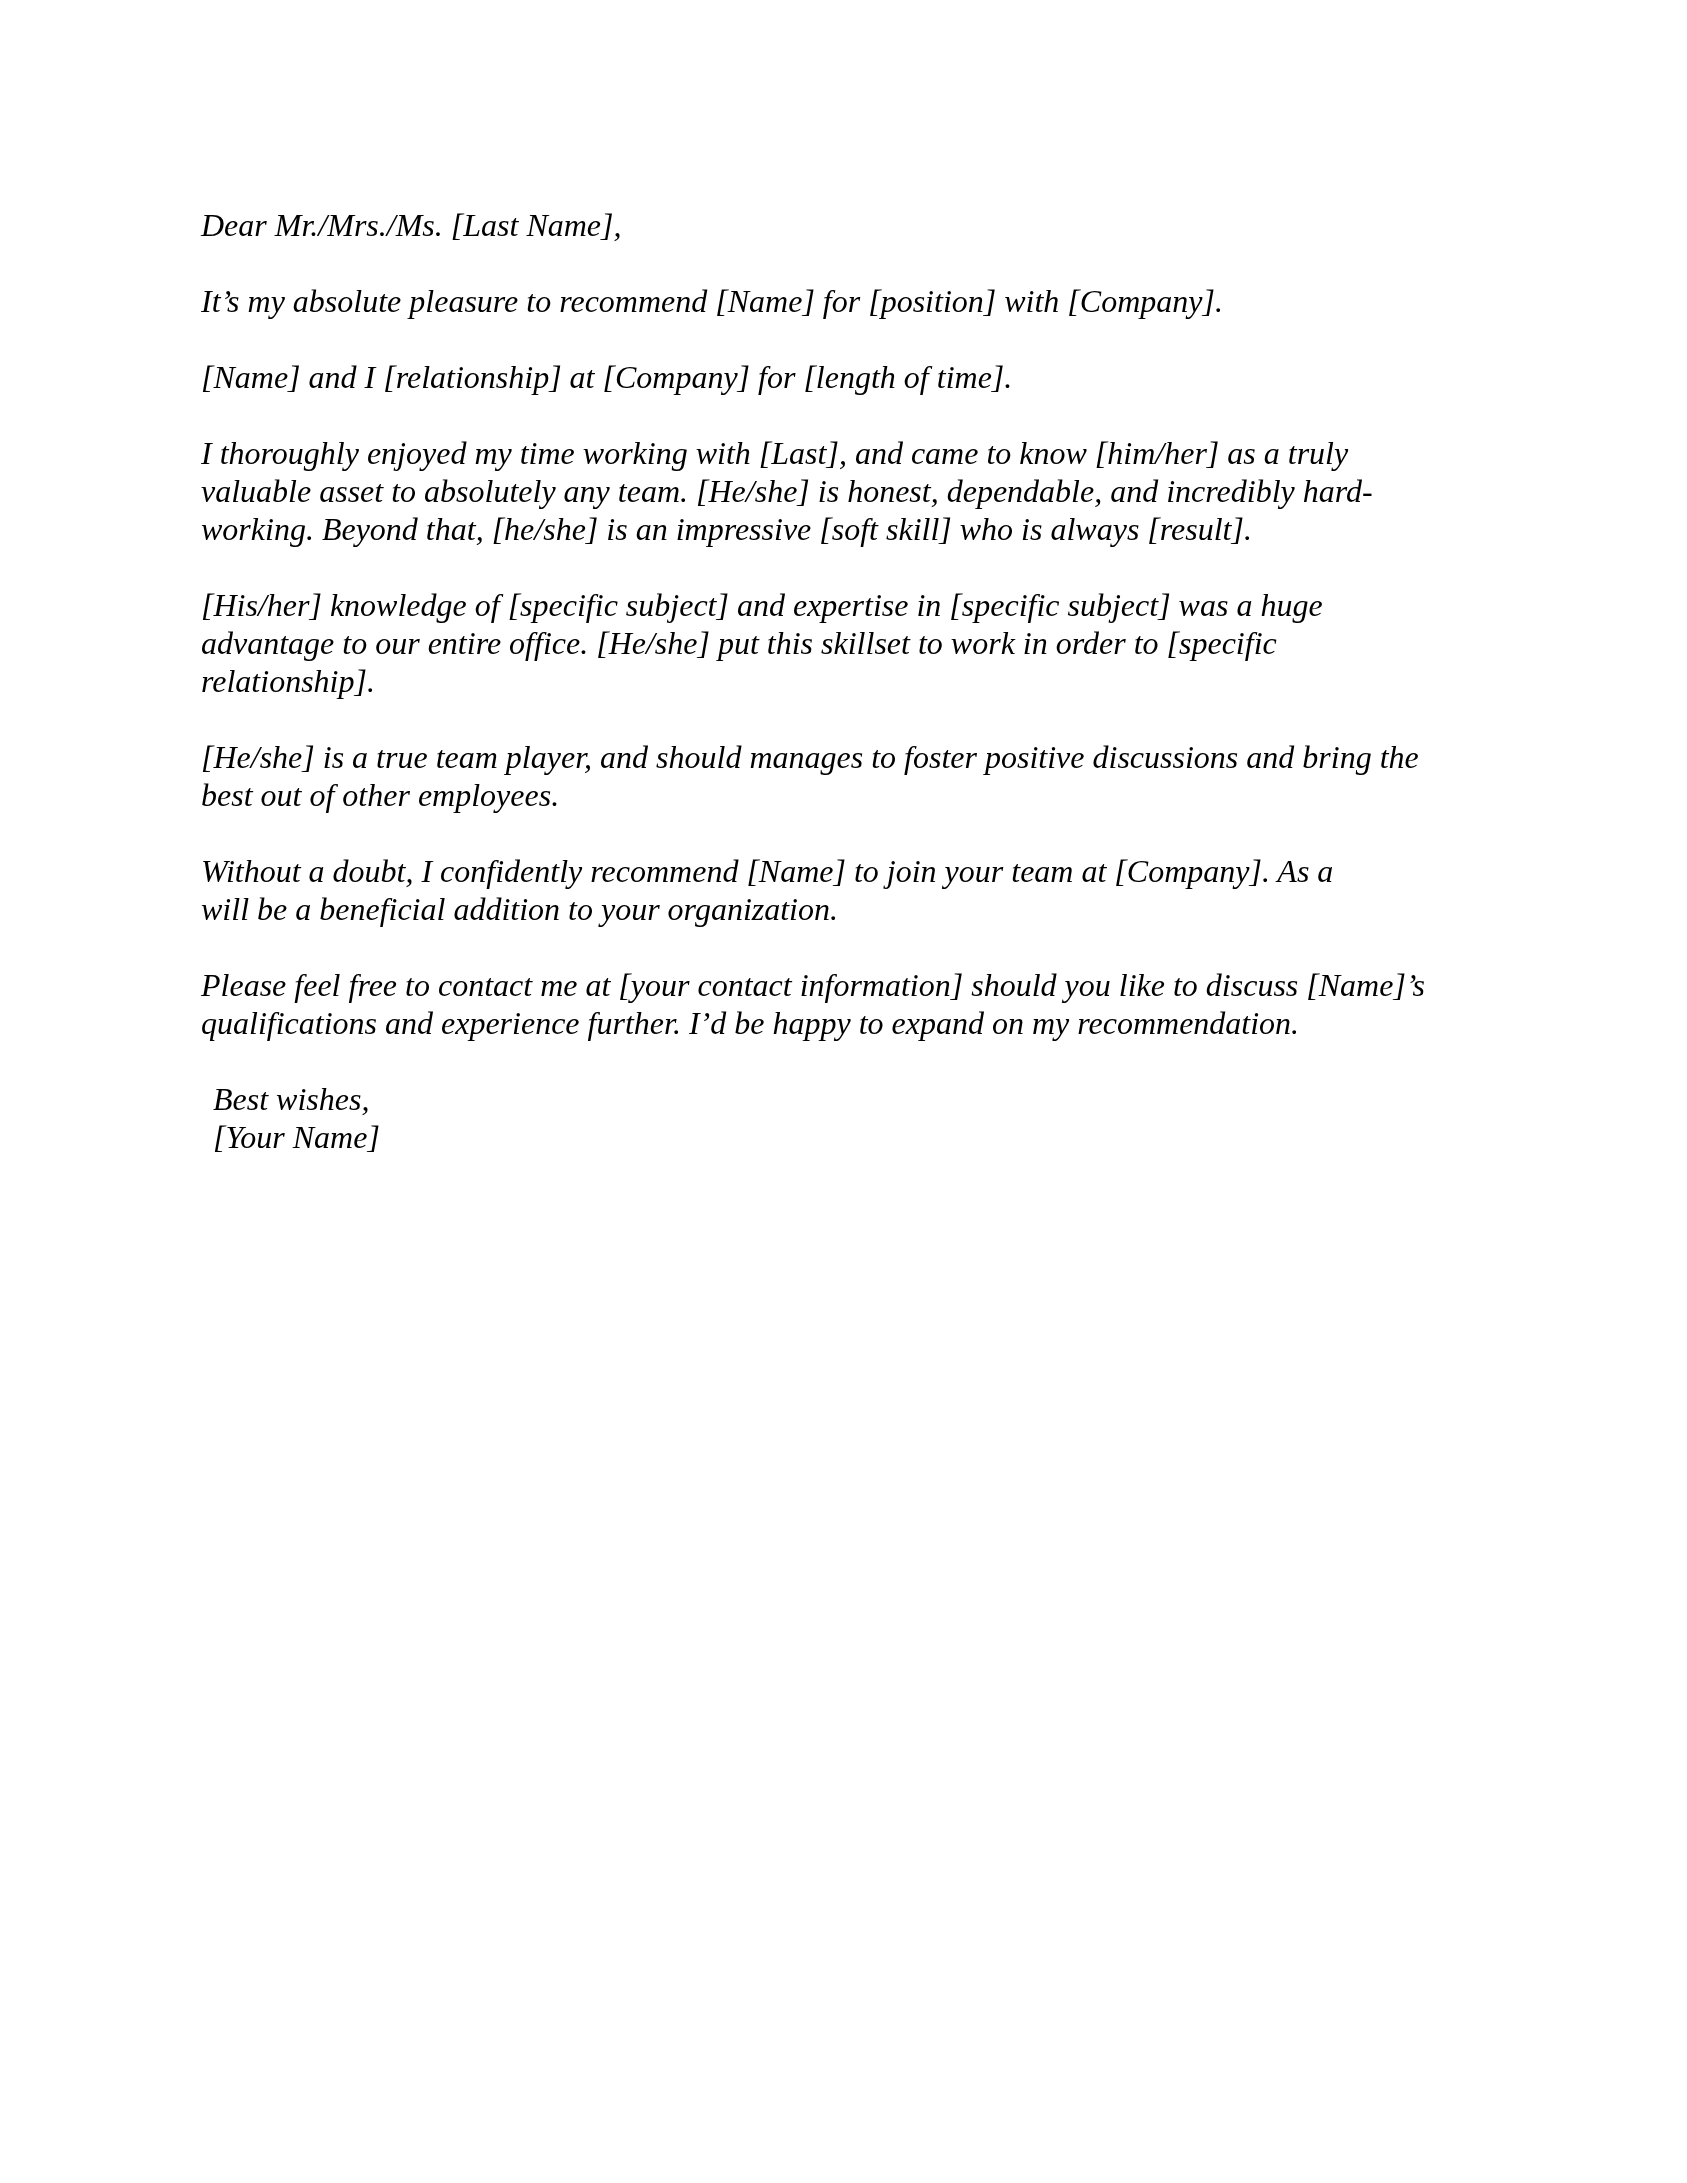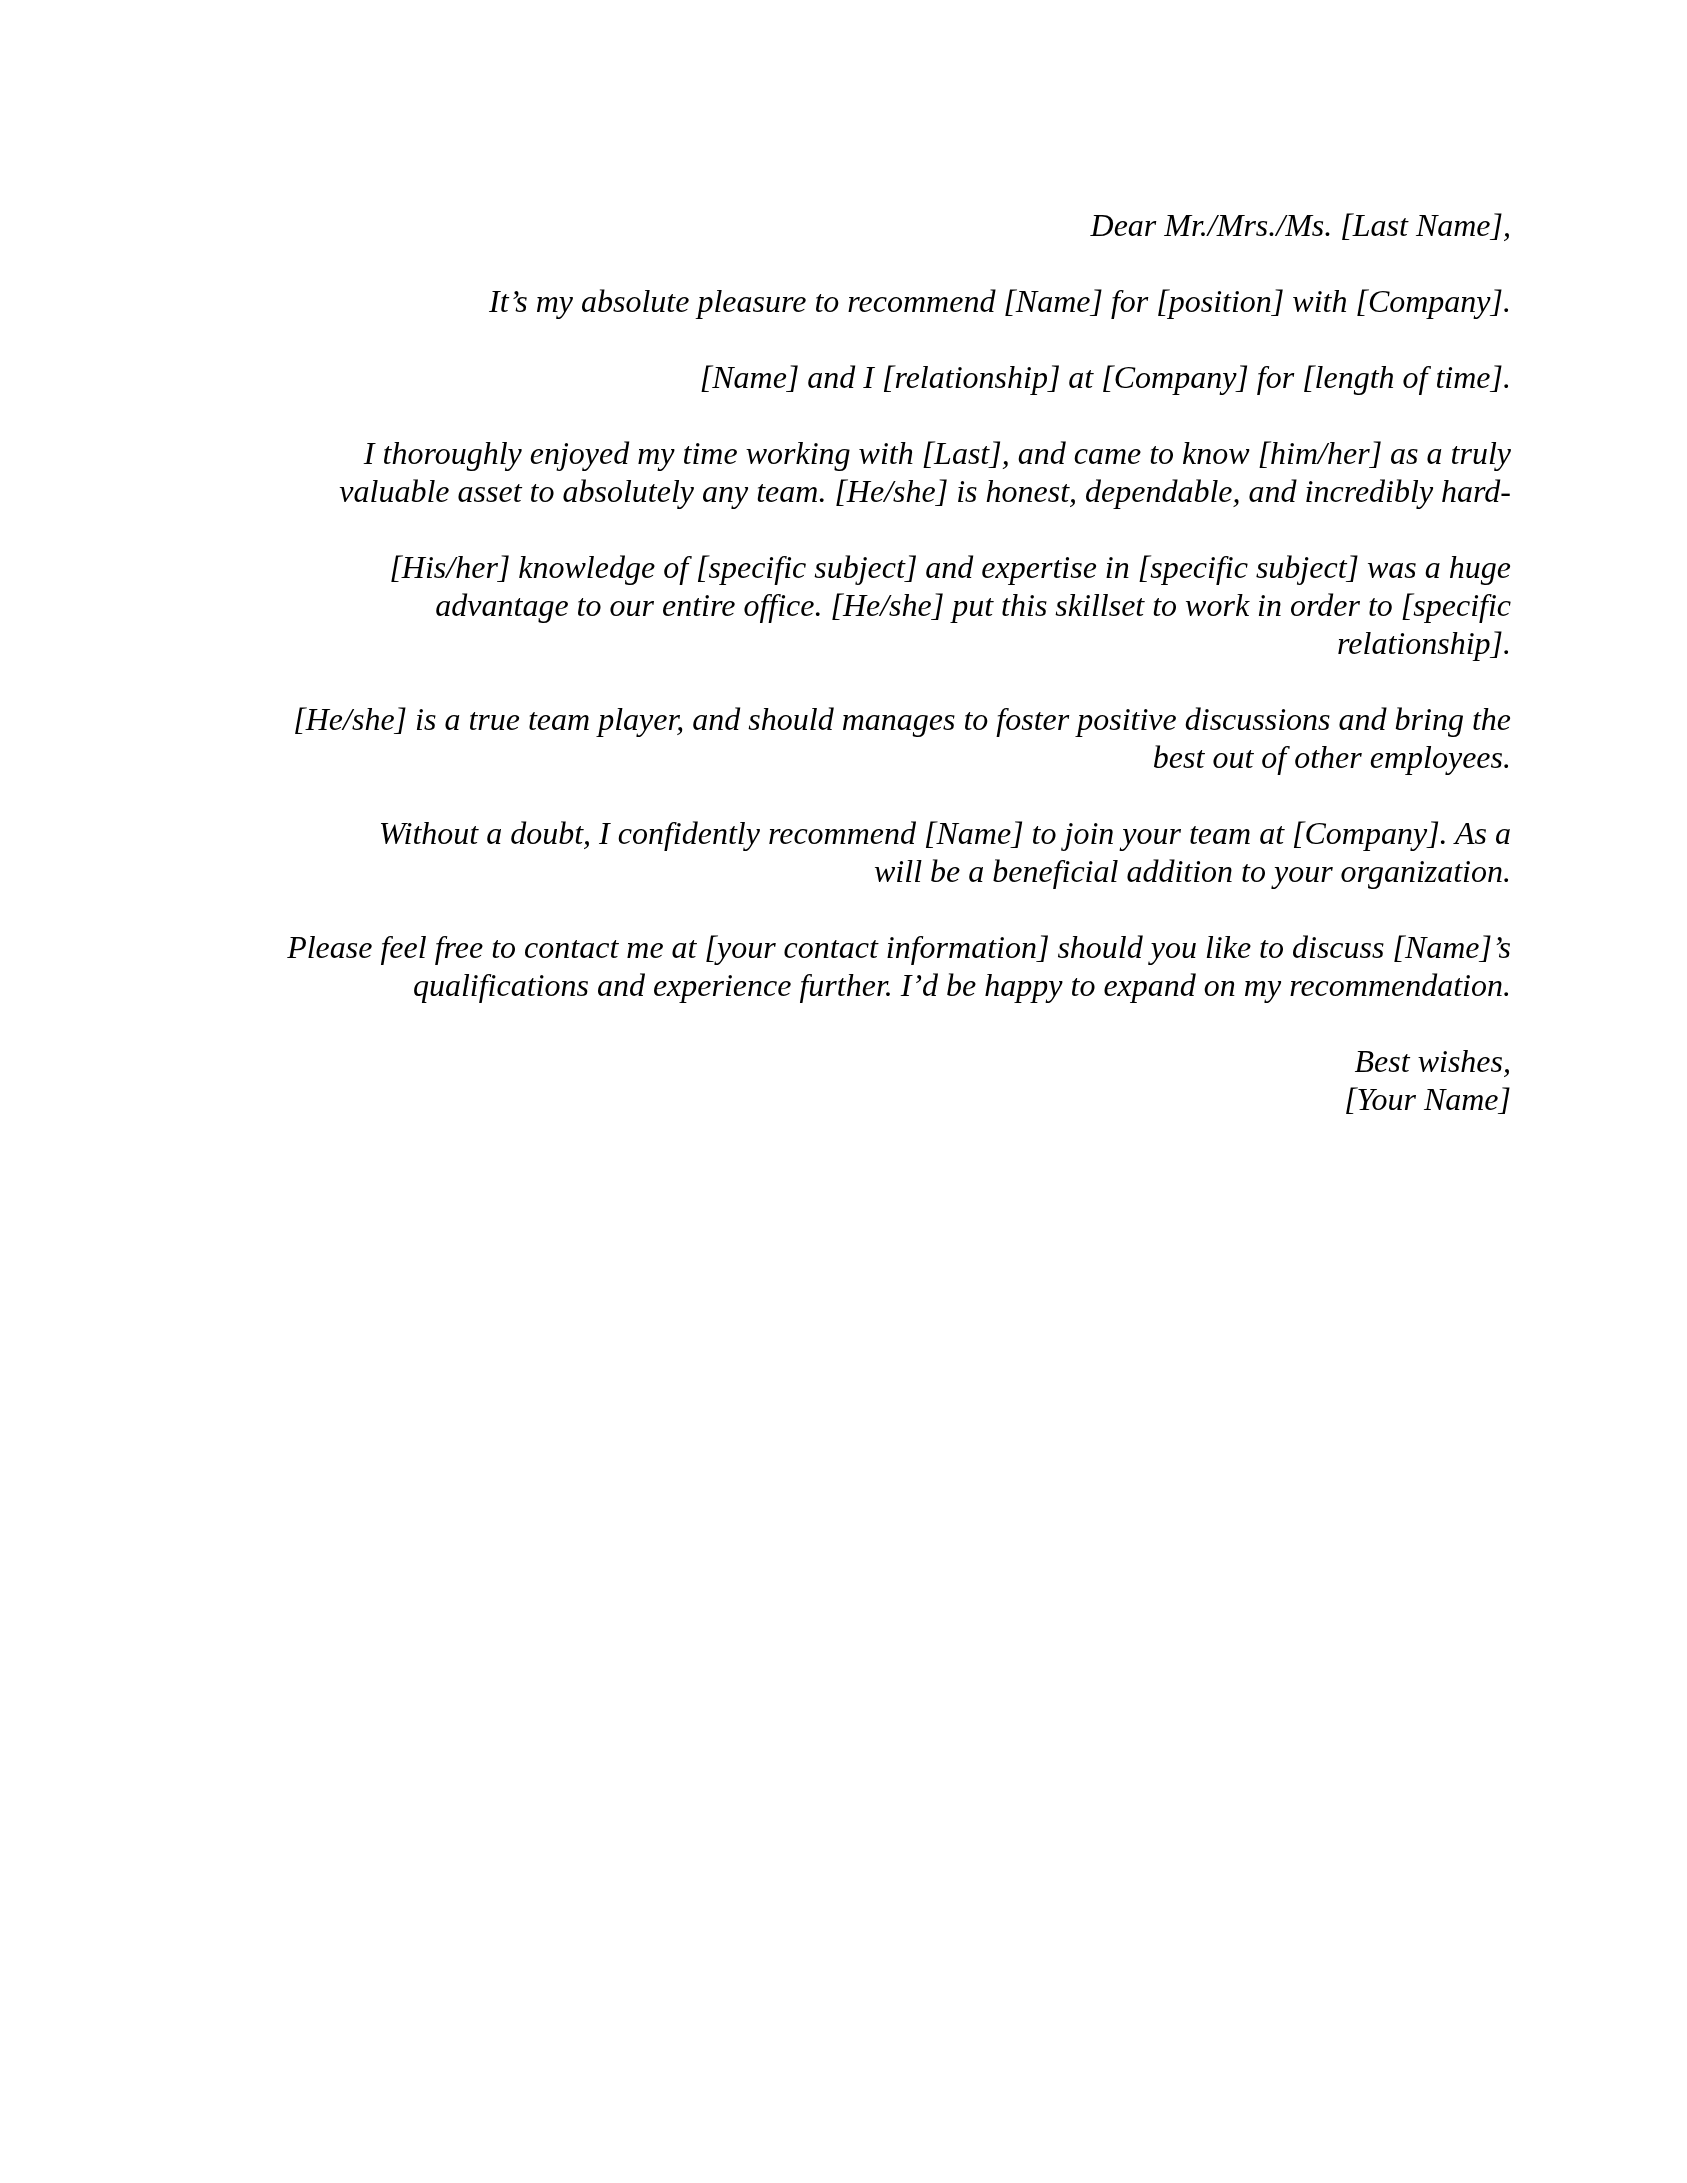--- a/index.html
+++ b/index.html
@@ -23,21 +23,20 @@
     left: 201px;
     top: 206px;
     width: 1310px;
     font-size: 32px;
     line-height: 38px;
     letter-spacing: 0;
   }
   .para {
     margin: 0 0 38px 0;
     padding: 0;
-    text-align: right;
   }
   .para:last-child {
     margin-bottom: 0;
     margin-left: 12px;
   }
   .line {
     display: block;
     white-space: nowrap;
   }
 </style>
@@ -55,20 +54,21 @@
       <span class="line">It’s my absolute pleasure to recommend [Name] for [position] with [Company].</span>
     </div>
 
     <div class="para">
       <span class="line">[Name] and I [relationship] at [Company] for [length of time].</span>
     </div>
 
     <div class="para">
       <span class="line">I thoroughly enjoyed my time working with [Last], and came to know [him/her] as a truly</span>
       <span class="line">valuable asset to absolutely any team. [He/she] is honest, dependable, and incredibly hard-</span>
+      <span class="line">working. Beyond that, [he/she] is an impressive [soft skill] who is always [result].</span>
     </div>
 
     <div class="para">
       <span class="line">[His/her] knowledge of [specific subject] and expertise in [specific subject] was a huge</span>
       <span class="line">advantage to our entire office. [He/she] put this skillset to work in order to [specific</span>
       <span class="line">relationship].</span>
     </div>
 
     <div class="para">
       <span class="line">[He/she] is a true team player, and should manages to foster positive discussions and bring the</span>

